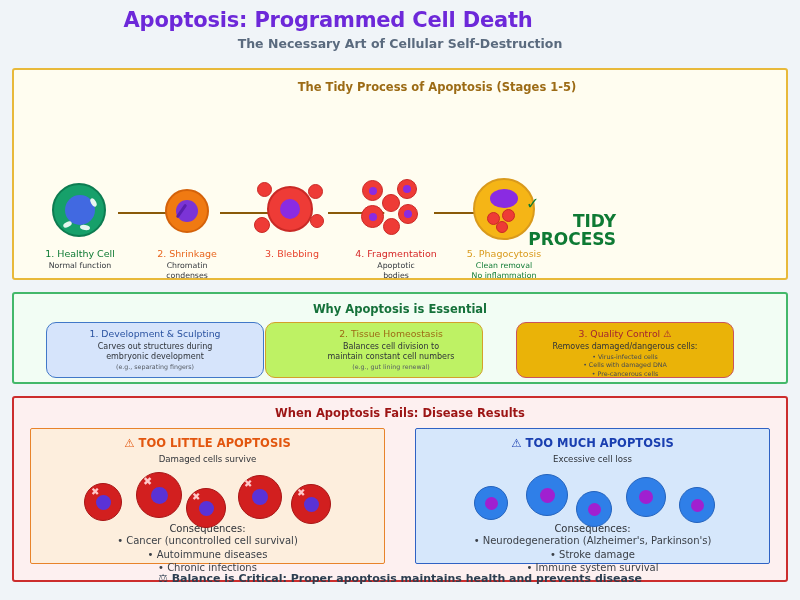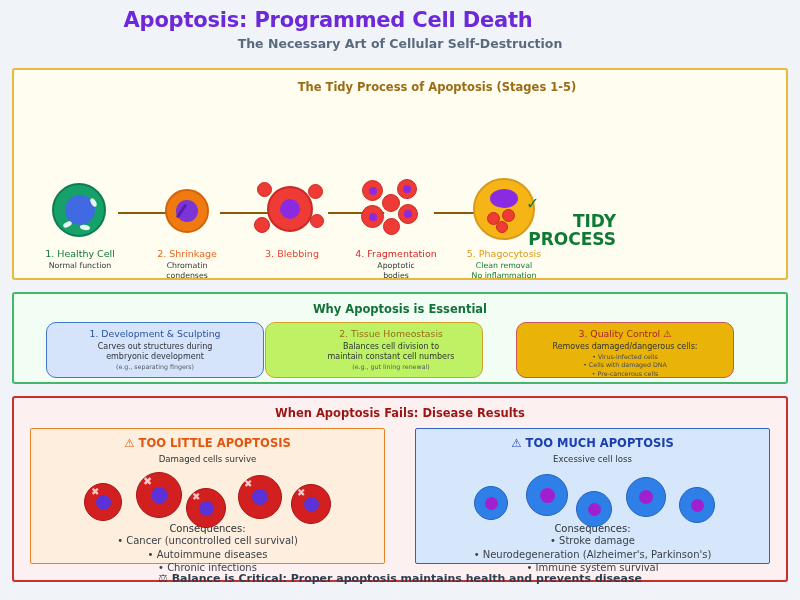--- a/index.html
+++ b/index.html
@@ -377,21 +377,21 @@
       <div class="circle" style="left:172px; top:37px; width:13px; height:13px; background:#a020d0;"></div>
 
       <div class="circle" style="left:210px; top:11px; width:40px; height:40px; background:#2f7fe8; border:1.5px solid #2463bd;"></div>
       <div class="circle" style="left:223px; top:24px; width:14px; height:14px; background:#a020d0;"></div>
 
       <div class="circle" style="left:263px; top:21px; width:36px; height:36px; background:#2f7fe8; border:1.5px solid #2463bd;"></div>
       <div class="circle" style="left:275px; top:33px; width:13px; height:13px; background:#a020d0;"></div>
     </div>
     <div class="dbox-cons-title">Consequences:</div>
     <div>
+      <div class="dbox-cons-item">• Neurodegeneration (Alzheimer's, Parkinson's)</div>
       <div class="dbox-cons-item">• Stroke damage</div>
-      <div class="dbox-cons-item">• Neurodegeneration (Alzheimer's, Parkinson's)</div>
       <div class="dbox-cons-item">• Immune system survival</div>
     </div>
   </div>
 
   <div id="footer-note">⚖ Balance is Critical: Proper apoptosis maintains health and prevents disease</div>
 
 </div>
 
 </body></html>

